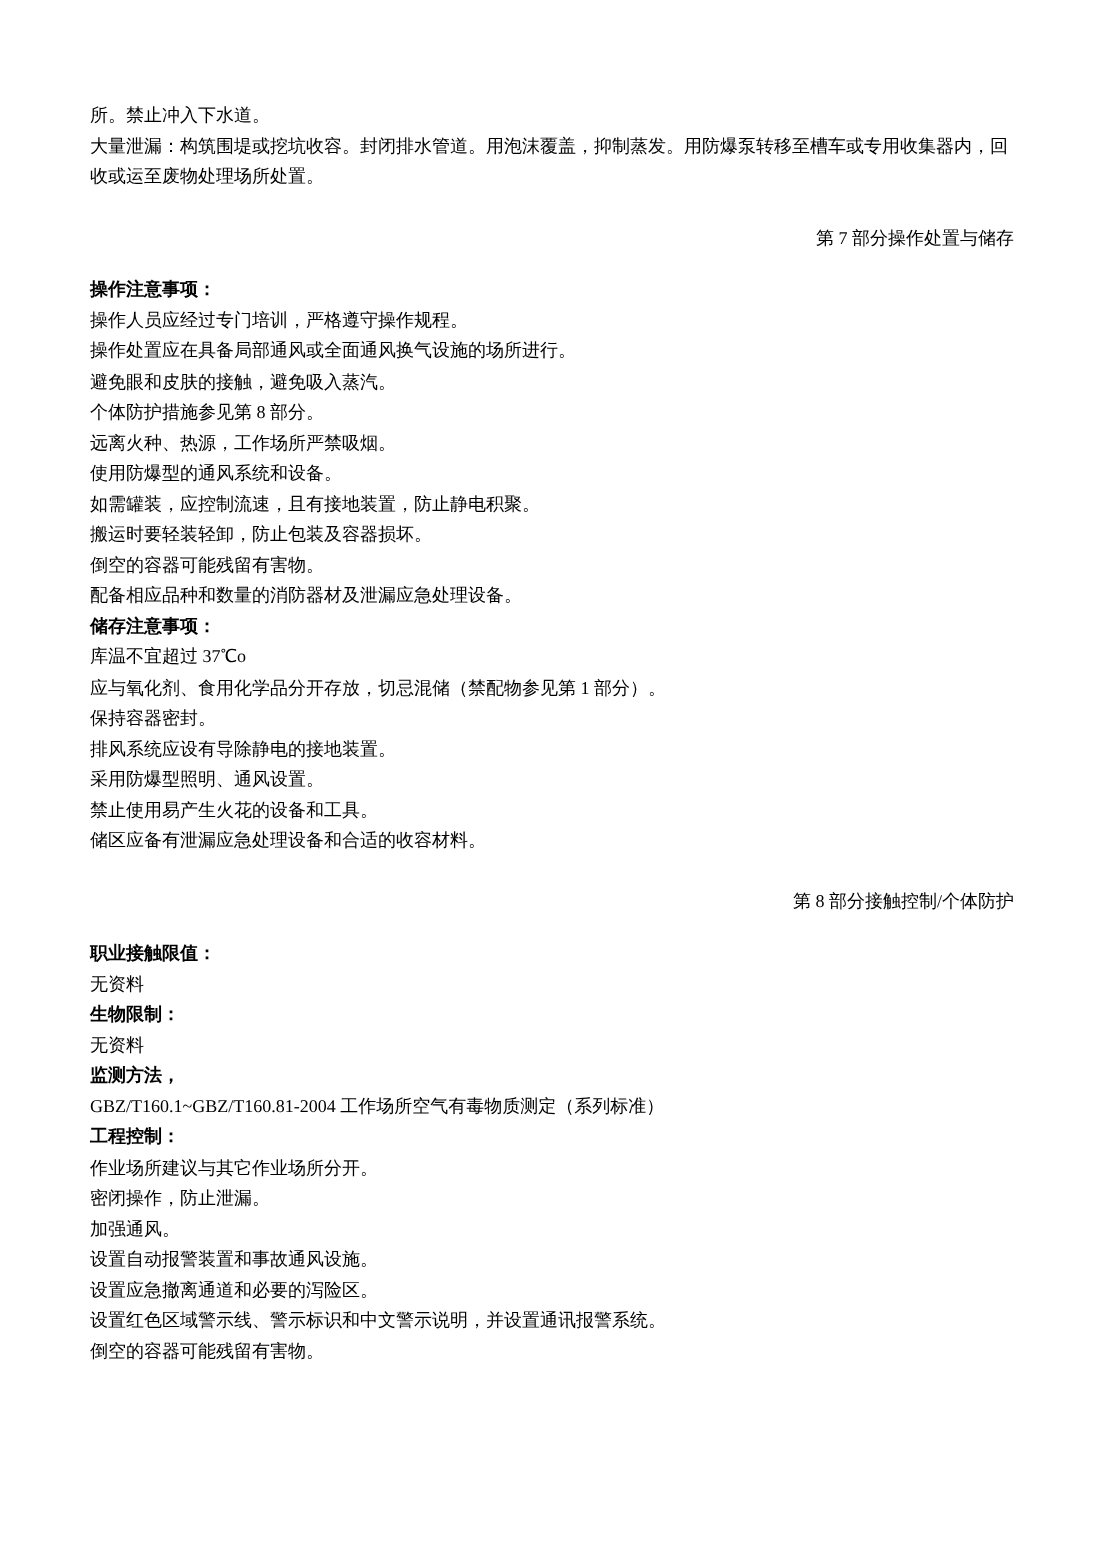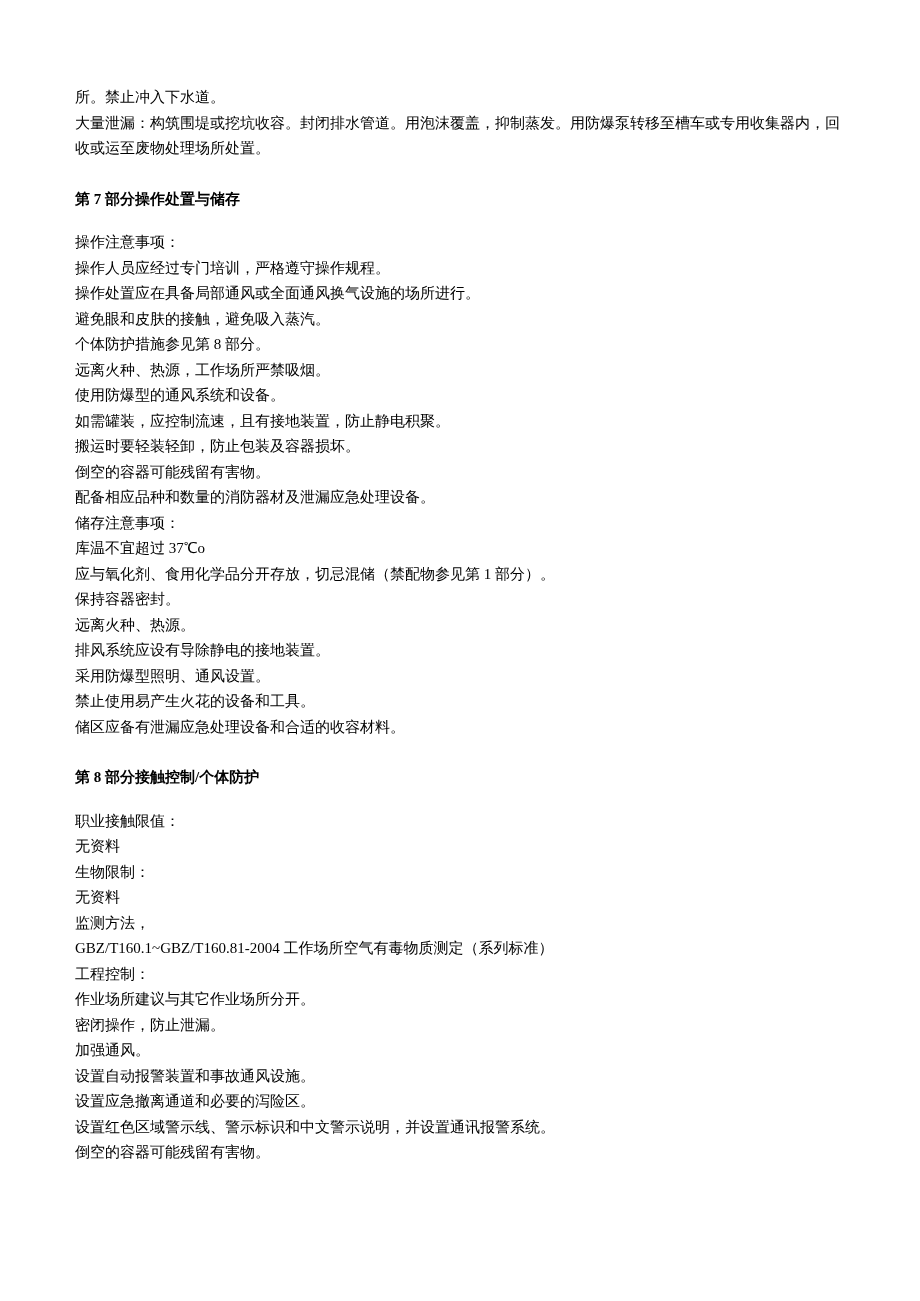--- a/index.html
+++ b/index.html
@@ -7,25 +7,25 @@
       font-size: 15px;
       line-height: 1.7;
       margin: 0;
       padding: 85px 75px 75px 75px;
       width: 920px;
       box-sizing: border-box;
       background: #fff;
       color: #000;
     }
     .section-header {
-      text-align: left;
-      font-weight: bold;
+      text-align: right;
+      font-weight: normal;
       margin: 25px 0 18px 0;
     }
-    .label { font-weight: normal; }
+    .label { font-weight: bold; }
     p { margin: 0; }
   </style>
 </head>
 <body>
 
 <p>所。禁止冲入下水道。</p>
 <p>大量泄漏：构筑围堤或挖坑收容。封闭排水管道。用泡沫覆盖，抑制蒸发。用防爆泵转移至槽车或专用收集器内，回收或运至废物处理场所处置。</p>
 
 <div class="section-header">第 7 部分操作处置与储存</div>
 
@@ -41,21 +41,20 @@
     <p>搬运时要轻装轻卸，防止包装及容器损坏。</p>
     <p>倒空的容器可能残留有害物。</p>
     <p>配备相应品种和数量的消防器材及泄漏应急处理设备。</p>
   </div>
 
 <p class="label">储存注意事项：</p>
 <div id="storage-list">
     <p>库温不宜超过 37℃o</p>
     <p>应与氧化剂、食用化学品分开存放，切忌混储（禁配物参见第 1 部分）。</p>
     <p>保持容器密封。</p>
-    <p>远离火种、热源。</p>
     <p>排风系统应设有导除静电的接地装置。</p>
     <p>采用防爆型照明、通风设置。</p>
     <p>禁止使用易产生火花的设备和工具。</p>
     <p>储区应备有泄漏应急处理设备和合适的收容材料。</p>
   </div>
 
 <div class="section-header">第 8 部分接触控制/个体防护</div>
 
 <p class="label">职业接触限值：</p>
 <p>无资料</p>

